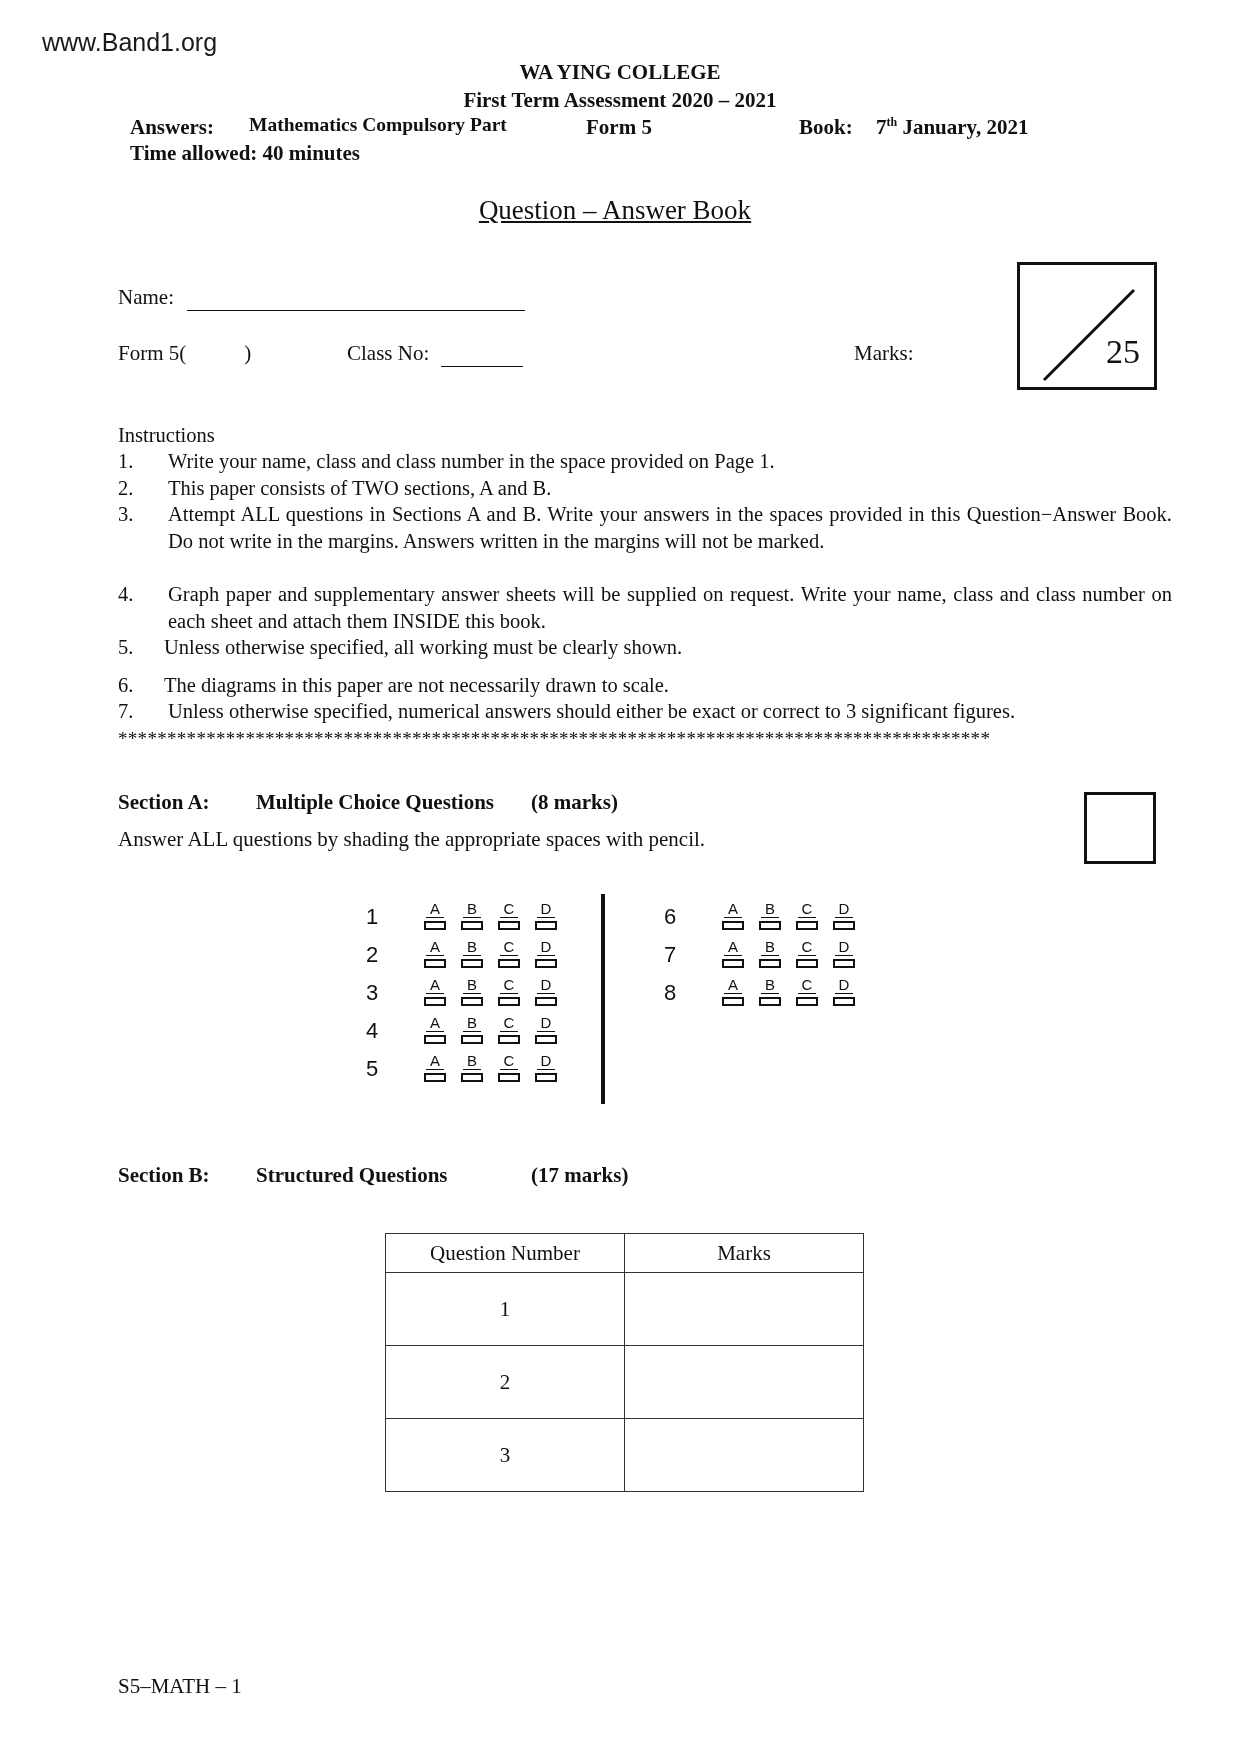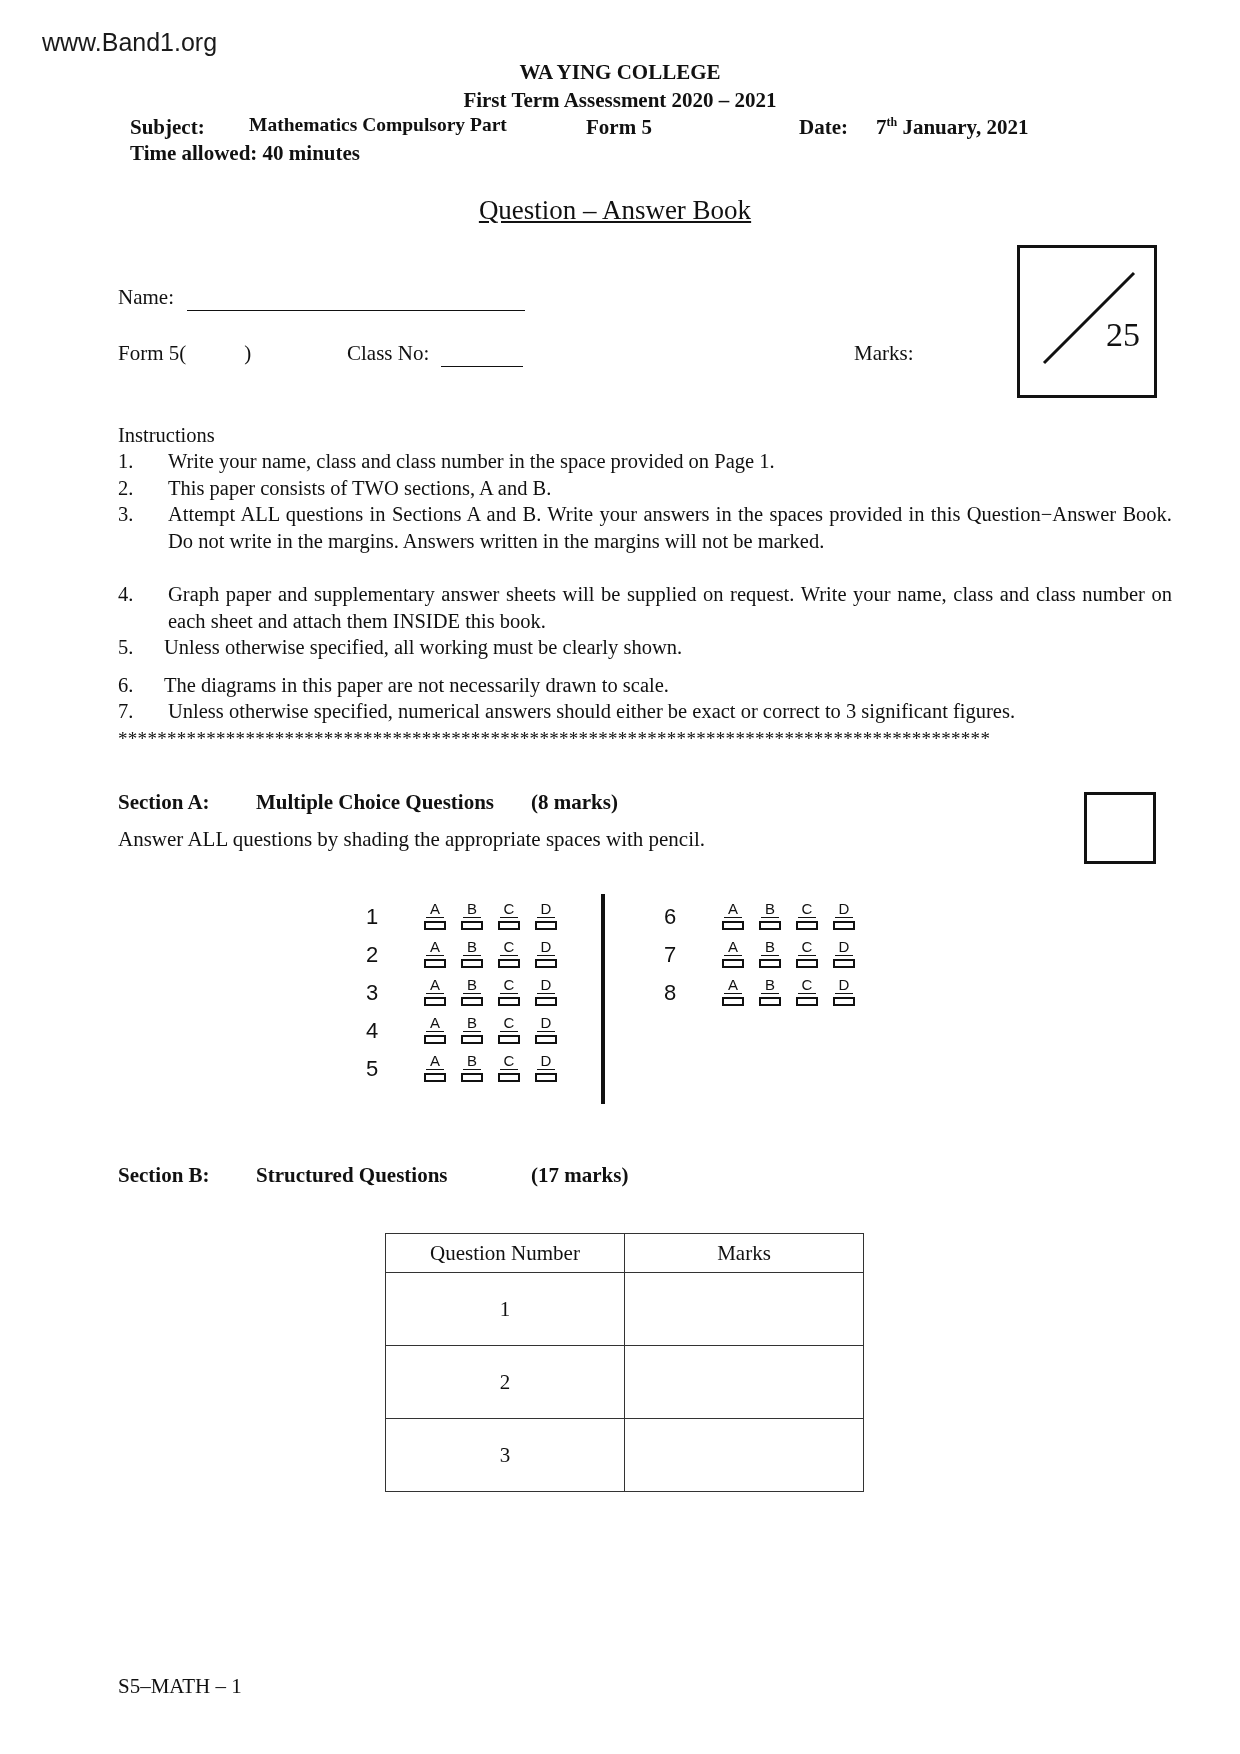--- a/index.html
+++ b/index.html
@@ -6,21 +6,21 @@
   body { width: 1240px; height: 1754px; position: relative; overflow: hidden;
          font-family: "Liberation Serif", "DejaVu Serif", serif; color: #111; }
   .abs { position: absolute; white-space: nowrap; }
   .watermark { left: 42px; top: 28px; font-family: "Liberation Sans", "DejaVu Sans", sans-serif; font-size: 25px; color: #1a1a1a; }
   .bold { font-weight: bold; }
   .center-text { left: 0; width: 1240px; text-align: center; }
   .hdr { font-size: 21px; font-weight: bold; }
   .title-book { font-size: 27px; text-decoration: underline; }
   .field { font-size: 21px; }
   .uline { display: inline-block; border-bottom: 1.5px solid #111; vertical-align: baseline; }
-  .marks-box { left: 1017px; top: 245px; width: 140px; height: 153px; border: 3px solid #111; box-sizing: border-box; }
+  .marks-box { left: 1017px; top: 262px; width: 140px; height: 128px; border: 3px solid #111; box-sizing: border-box; }
   .marks-box svg { position: absolute; left: 0; top: 0; }
   .marks-total { position: absolute; right: 14px; top: 68px; font-size: 34px; }
   .instr { font-size: 20.5px; line-height: 26.5px; }
   .instr-num { position: absolute; left: 0; }
   .instr-text { position: absolute; left: 50px; width: 1074px; white-space: normal; text-align: justify; }
   .sec-a-box { left: 1084px; top: 792px; width: 72px; height: 72px; border: 3px solid #111; box-sizing: border-box; }
   .mc-row { position: absolute; height: 36px; }
   .mc-num { position: absolute; font-family: "Liberation Sans", "DejaVu Sans", sans-serif; font-size: 22px; }
   .bubble { position: absolute; width: 26px; height: 30px; }
   .bubble .lbl { position: absolute; left: 0; top: -2px; width: 26px; text-align: center; font-family: "Liberation Sans", "DejaVu Sans", sans-serif; font-size: 15px; line-height: 16px; }
@@ -34,24 +34,24 @@
   .c1 { width: 236px; } .c2 { width: 236px; }
   .footer { left: 118px; top: 1674px; font-size: 21px; }
 </style>
 </head>
 <body>
 
 <div class="abs watermark">www.Band1.org</div>
 
 <div class="abs center-text hdr" style="top:60px;">WA YING COLLEGE</div>
 <div class="abs center-text hdr" style="top:88px;">First Term Assessment 2020 – 2021</div>
-<div class="abs hdr" style="left:130px; top:115px;">Subject:</div>
+<div class="abs hdr" style="left:130px; top:115px;">Answers:</div>
 <div class="abs bold" style="left:249px; top:114px; font-size:19.5px;">Mathematics Compulsory Part</div>
 <div class="abs hdr" style="left:586px; top:115px;">Form 5</div>
-<div class="abs hdr" style="left:799px; top:115px;">Date:</div>
+<div class="abs hdr" style="left:799px; top:115px;">Book:</div>
 <div class="abs hdr" style="left:876px; top:115px;"><span>7</span><sup style="font-size:12px;">th</sup><span> January, 2021</span></div>
 <div class="abs hdr" style="left:130px; top:141px;">Time allowed: 40 minutes</div>
 
 <div class="abs center-text title-book" style="top:195px; left:-5px;">Question – Answer Book</div>
 
 <div class="abs field" style="left:118px; top:285px;">
   <span>Name:</span>
   <span class="uline" style="width:338px; margin-left:8px;">&nbsp;</span>
 </div>
 <div class="abs field" style="left:118px; top:341px;">

